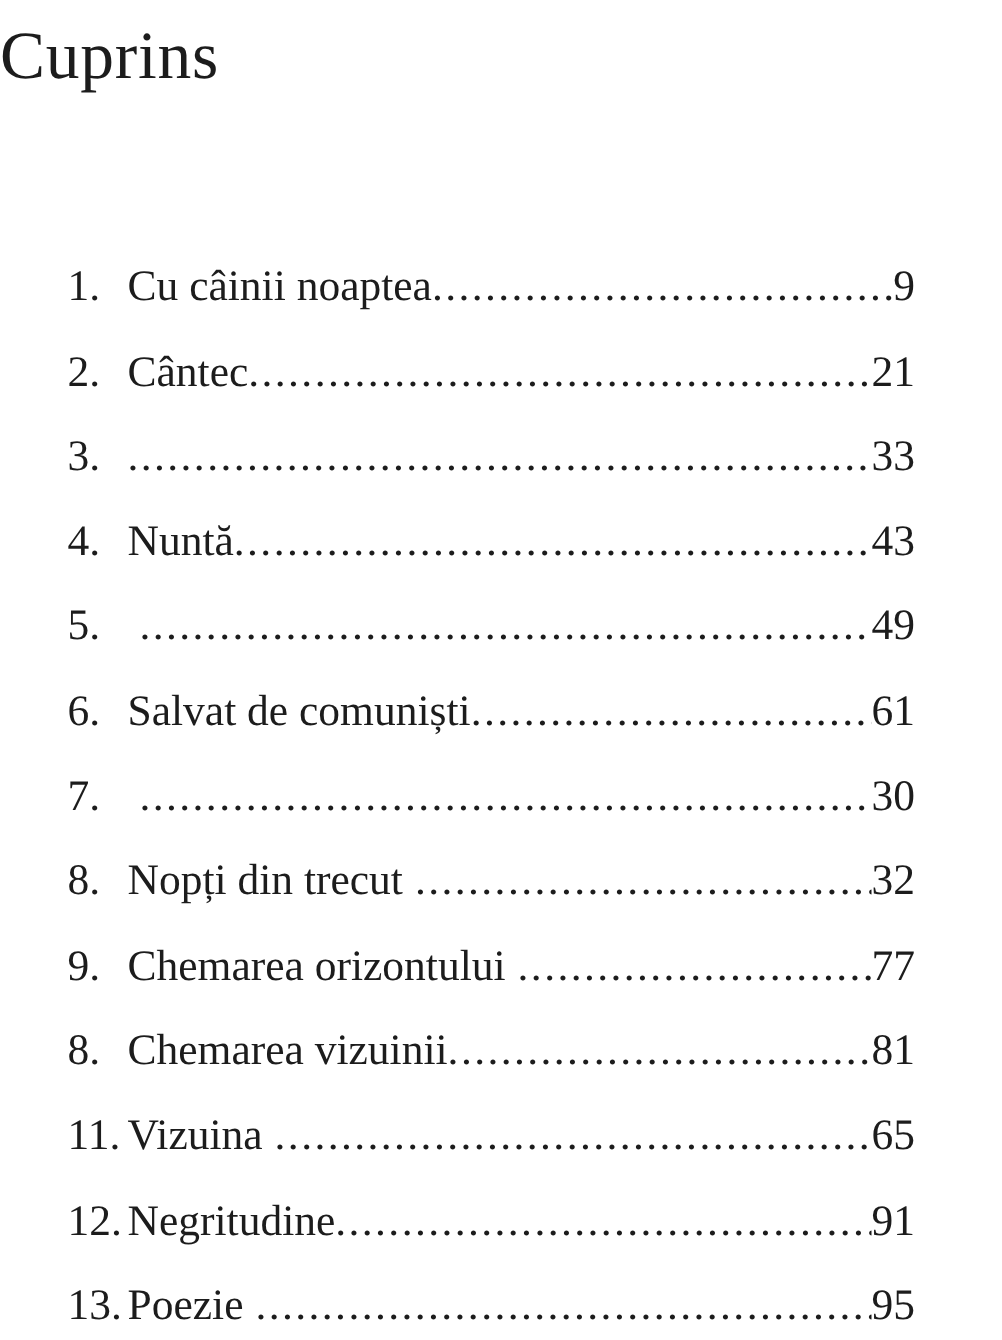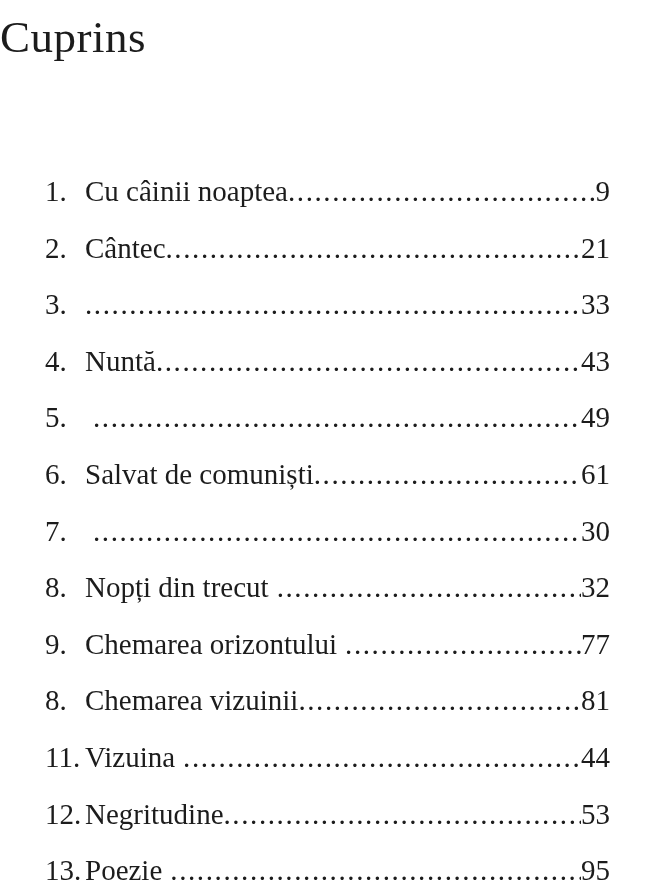--- a/index.html
+++ b/index.html
@@ -136,28 +136,28 @@
     <span class="num">8.</span>
     <span class="label">Chemarea vizuinii</span>
     <span class="leader">......................................................................................................................................................</span>
     <span class="page-num">81</span>
   </li>
 
   <li class="row">
     <span class="num">11.</span>
     <span class="label">Vizuina</span>
     <span class="leader gap">......................................................................................................................................................</span>
-    <span class="page-num">44</span>
+    <span class="page-num">65</span>
   </li>
 
   <li class="row">
     <span class="num">12.</span>
     <span class="label">Negritudine</span>
     <span class="leader">......................................................................................................................................................</span>
-    <span class="page-num">53</span>
+    <span class="page-num">91</span>
   </li>
 
   <li class="row">
     <span class="num">13.</span>
     <span class="label">Poezie</span>
     <span class="leader gap">......................................................................................................................................................</span>
     <span class="page-num">95</span>
   </li>
 </ol>
 </div>

